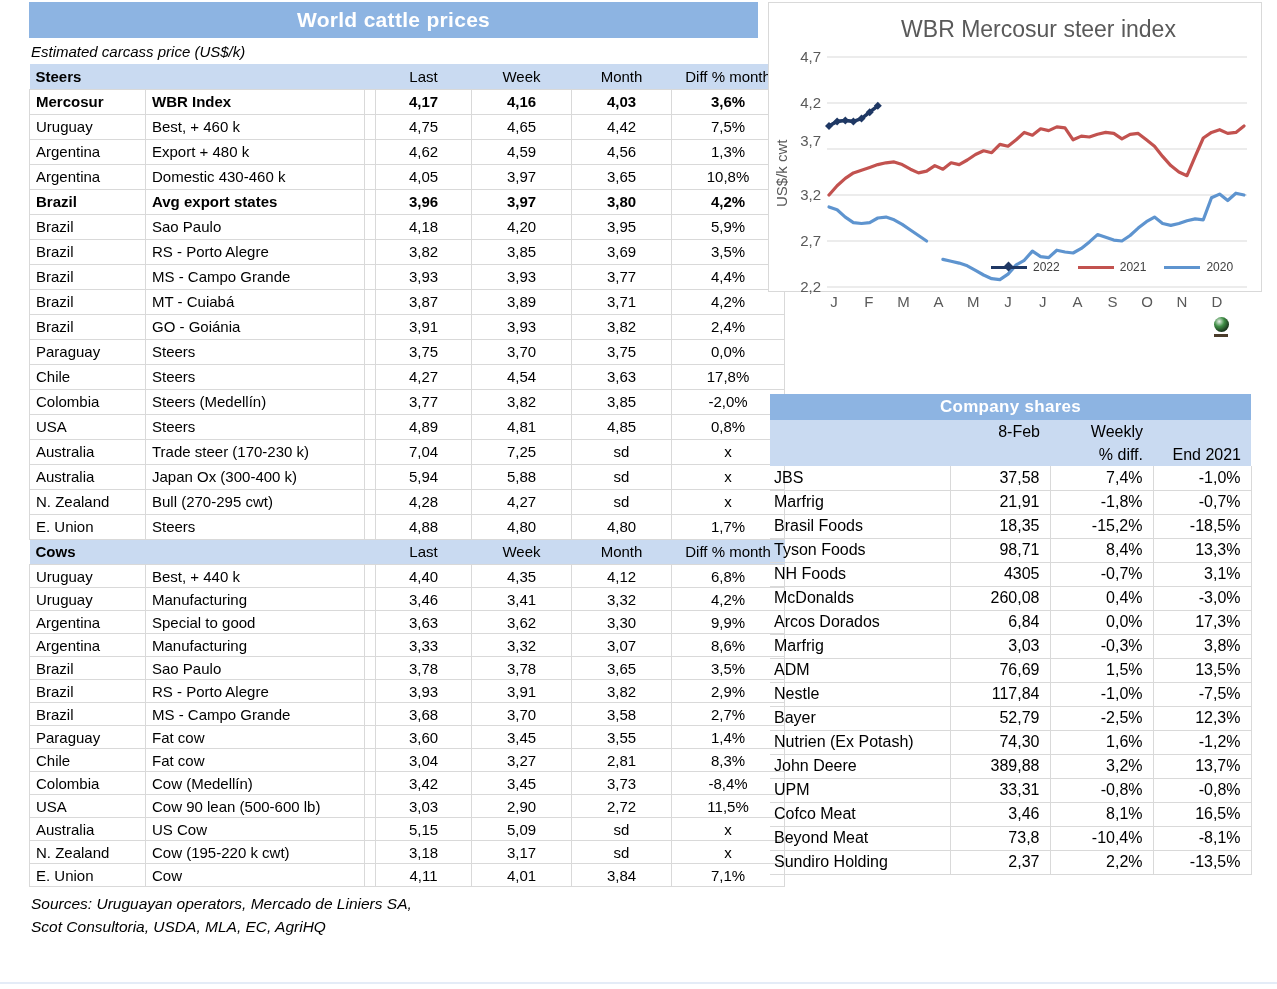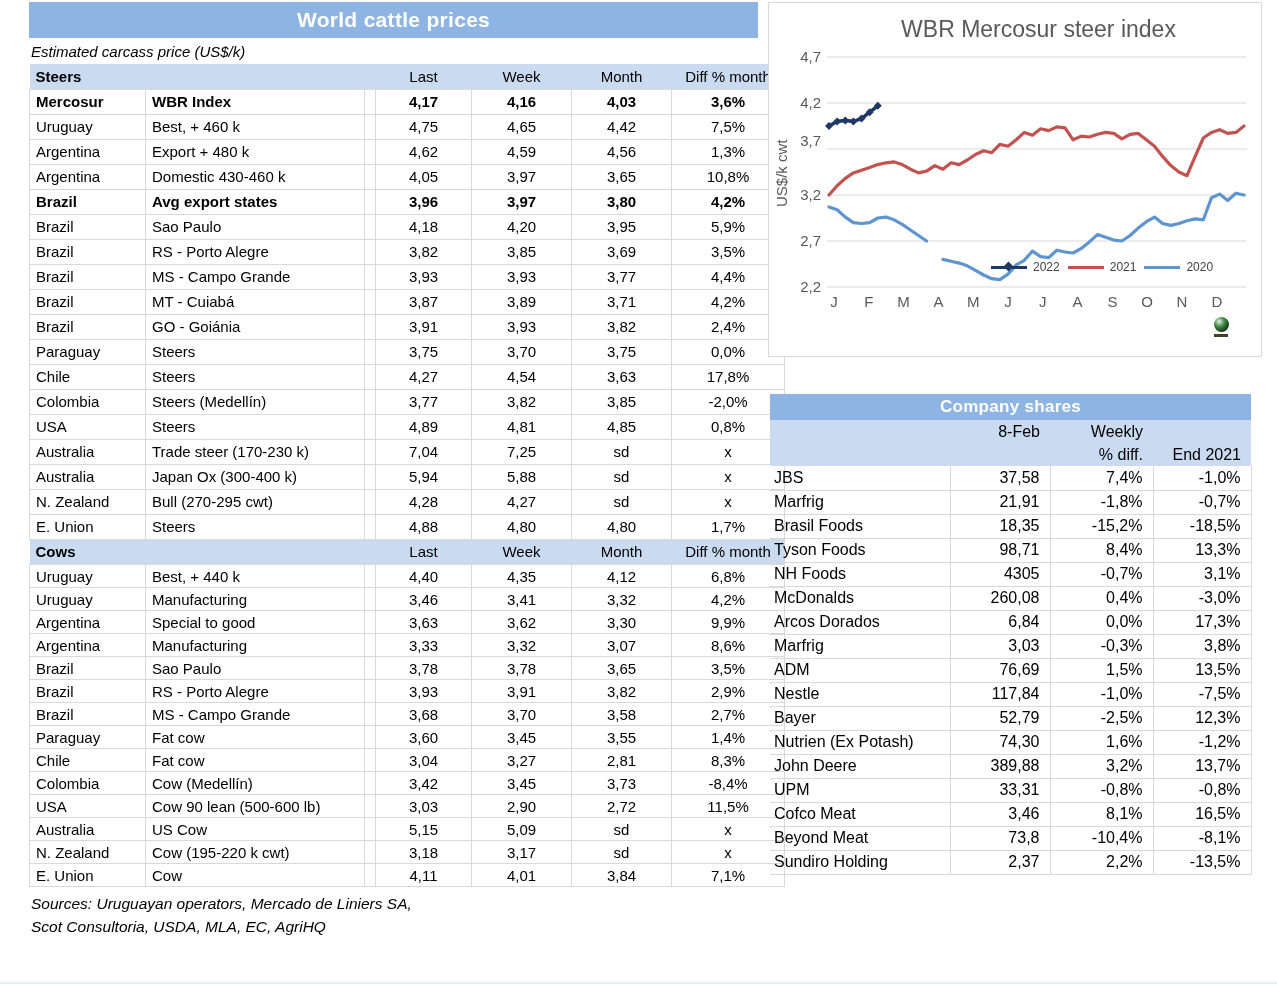--- a/index.html
+++ b/index.html
@@ -18,32 +18,32 @@
                        height:25px; padding:0; border:none; }
   .ptable tr.sect th.sect-label { text-align:left; font-weight:bold; padding-left:6px; }
   .ptable td { border:1px solid #d9d9d9; text-align:center; height:25px; padding:0 2px;
                white-space:nowrap; overflow:hidden; }
   .ptable.cows td { height:23px; }
   .ptable td.c-country, .ptable td.c-desc { text-align:left; padding-left:6px; }
   .ptable tr.bold td { font-weight:bold; }
   .sources { margin-top:5px; font-style:italic; font-size:15.5px; line-height:23px; padding-left:2px; }
 
   
-  .chart-box { position:absolute; left:768px; top:2px; width:494px; height:355px;
+  .chart-box { position:absolute; left:768px; top:2px; width:494px; height:290px;
                border:1px solid #d9d9d9; background:#fff; }
   .chart-title { position:absolute; left:55px; right:8px; top:13px; text-align:center;
                  font-size:23px; color:#595959; }
   .chart-ylabel { position:absolute; left:4px; top:100px; height:140px; width:20px;
                   writing-mode:vertical-rl; transform:rotate(180deg); text-align:center;
                   font-size:15px; color:#595959; }
   .chart-box svg { position:absolute; left:0; top:0; }
   .ytick { position:absolute; left:8px; width:44px; text-align:right; font-size:15px; color:#595959; }
   .xtick { position:absolute; top:290px; width:22px; text-align:center; font-size:15px; color:#595959; }
   .legend { position:absolute; left:222px; top:257px; display:flex; align-items:flex-end;
-            gap:8px; font-size:12px; color:#404040; }
+            gap:18px; font-size:12px; color:#404040; }
   .legend .item { display:flex; align-items:center; }
   .legend .sw { width:36px; height:3px; margin-right:6px; position:relative; }
   .legend .sw .dm { position:absolute; left:14px; top:-2.5px; width:7px; height:7px; transform:rotate(45deg); }
   .logo { position:absolute; left:442px; top:314px; width:20px; height:24px; }
   .logo-globe { width:15px; height:15px; border-radius:50%; margin:0 auto;
                 background:radial-gradient(circle at 35% 30%, #e9efe9 0%, #3f8f46 35%, #1d3a20 70%, #101510 100%); }
   .logo-bar { width:14px; height:3px; background:#4a3b2a; margin:2px auto 0; }
 
   
   .company-panel { position:absolute; left:770px; top:394px; width:481px; }

